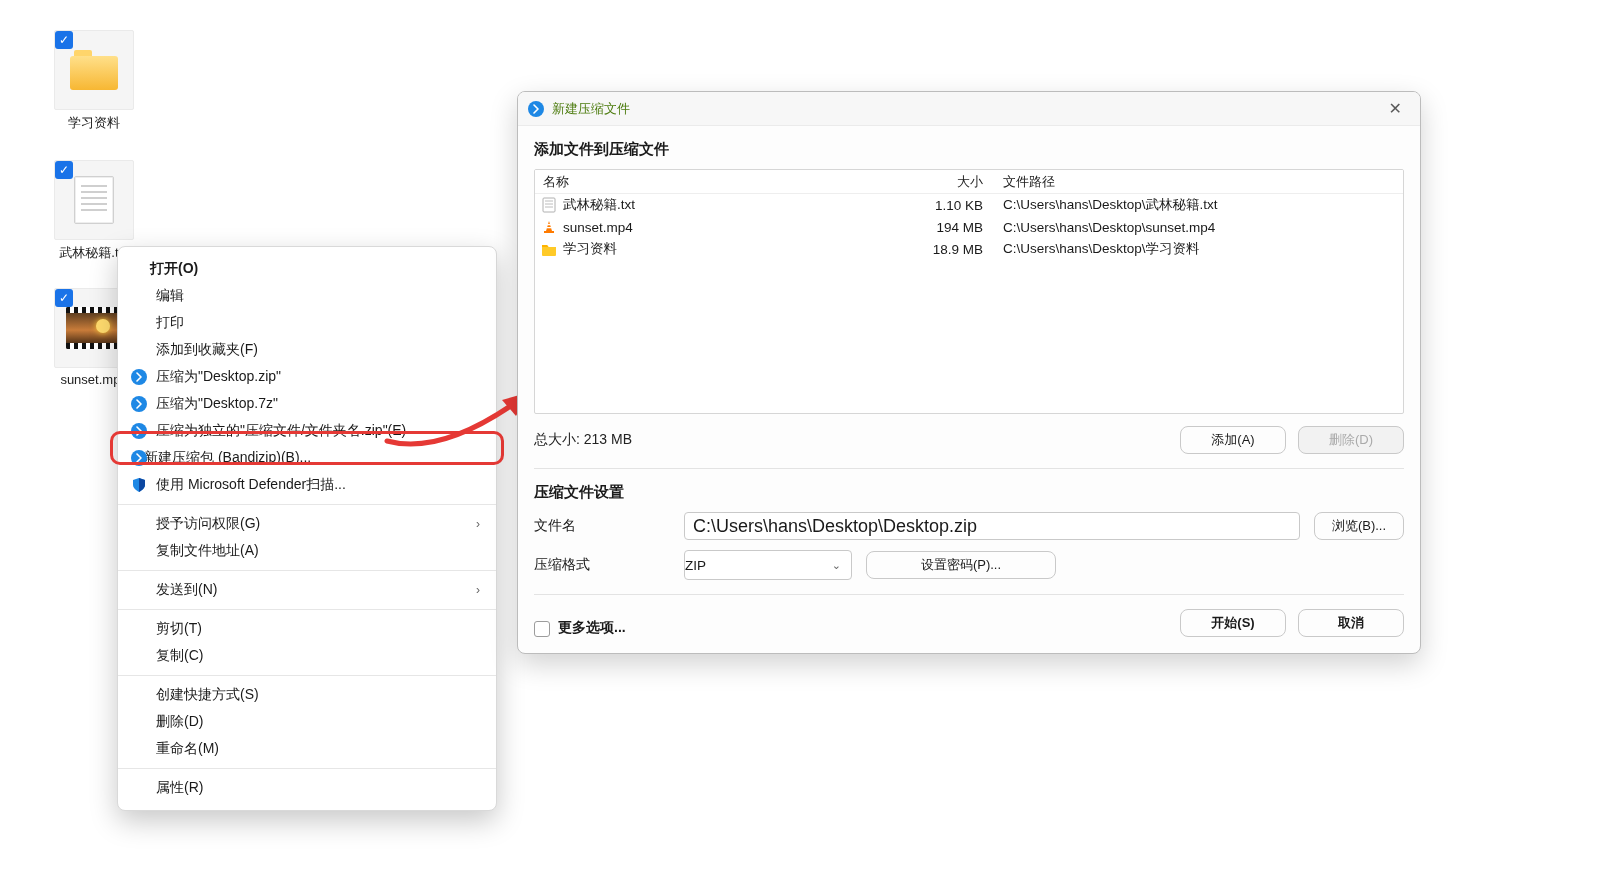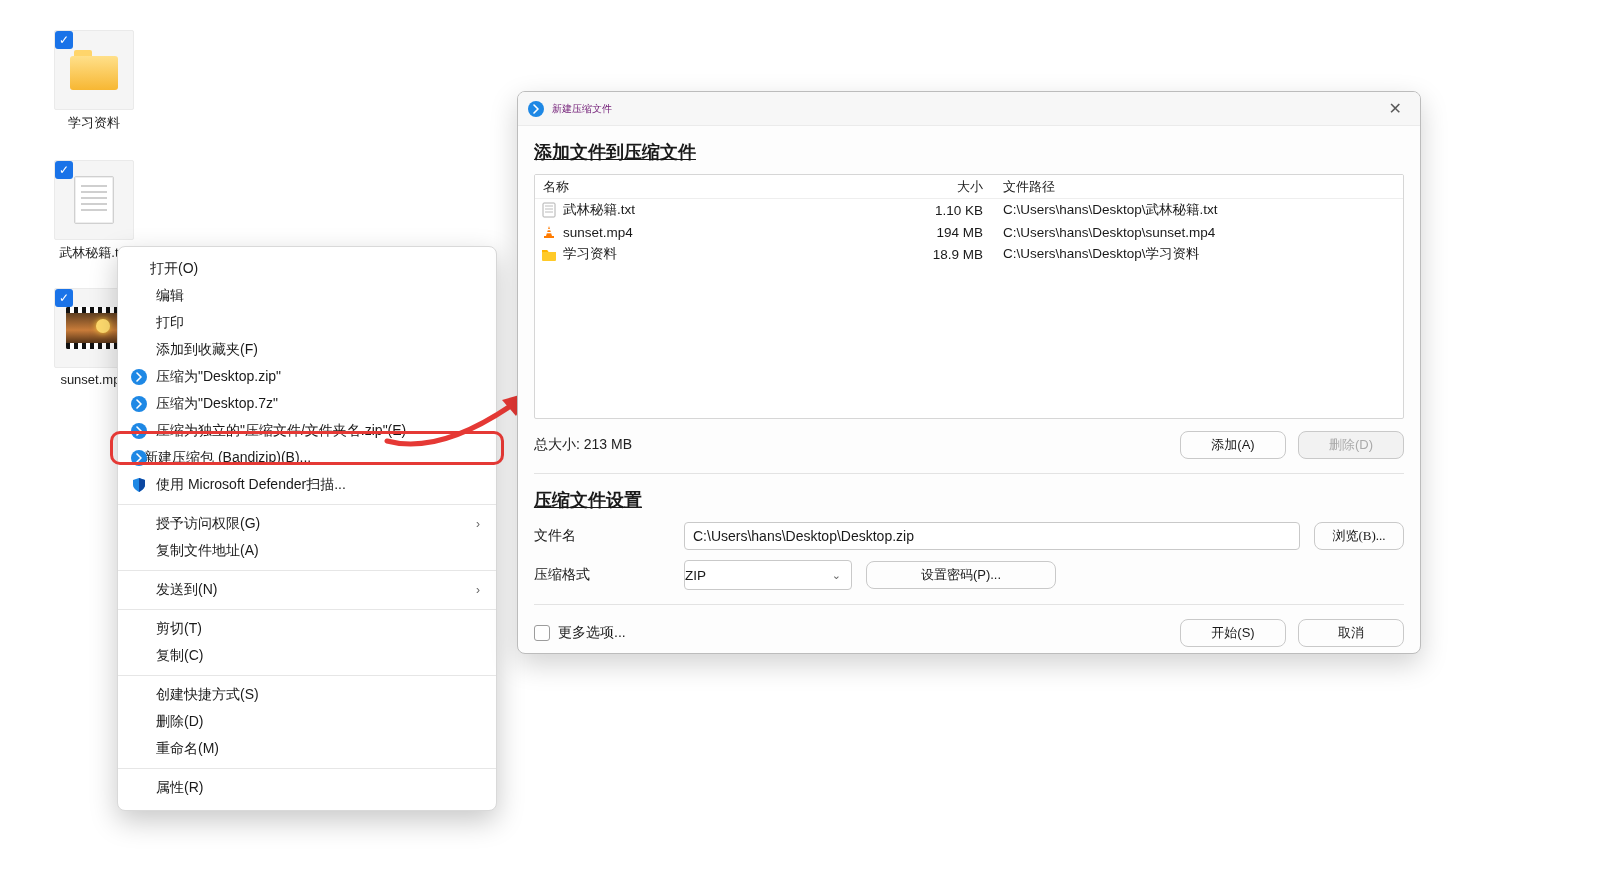--- a/index.html
+++ b/index.html
@@ -24,35 +24,35 @@
   .video-glyph::before { top: 0; }
   .video-glyph::after { bottom: 0; }
   .video-glyph .sun { position: absolute; width: 14px; height: 14px; background: #ffdb6e; border-radius: 50%; top: 12px; left: 30px; box-shadow: 0 0 6px #ffcf3c; }
 
   
   .context-menu { position: absolute; left: 117px; top: 246px; width: 380px; background: #ffffff; border: 1px solid #d9d9d9; border-radius: 8px; box-shadow: 0 10px 28px rgba(0,0,0,0.22); padding: 8px 0; }
   .cm-item { display: flex; align-items: center; height: 26px; padding: 0 16px 0 38px; position: relative; color: #1a1a1a; margin: 1px 0; }
   .cm-item .icon { position: absolute; left: 12px; width: 18px; height: 18px; display: flex; align-items: center; justify-content: center; }
   .cm-item .chev { position: absolute; right: 16px; color: #666; font-size: 12px; }
   .cm-sep { height: 1px; background: #e6e6e6; margin: 6px 0; }
-  .cm-bold { font-weight: 400; padding-left: 32px; }
+  .cm-bold { font-weight: 700; padding-left: 32px; }
   .cm-highlight { border: 3px solid #e53935; border-radius: 10px; position: absolute; pointer-events: none; }
 
   .blue-circle { width: 16px; height: 16px; background: #1e88e5; border-radius: 50%; display: flex; align-items: center; justify-content: center; }
   .blue-circle svg { width: 10px; height: 10px; }
   .shield-blue { width: 16px; height: 16px; }
 
   
   .dialog { position: absolute; left: 517px; top: 91px; width: 904px; height: 563px; background: #fdfdfd; border: 1px solid #bcbcbc; border-radius: 8px; box-shadow: 0 10px 28px rgba(0,0,0,0.18); overflow: hidden; }
   .titlebar { height: 34px; display: flex; align-items: center; padding: 0 10px; border-bottom: 1px solid #ebebeb; background: #f7f7f7; }
   .titlebar .app-icon { width: 16px; height: 16px; margin-right: 8px; }
-  .titlebar .title { color: #701a75; font-size: 10px; }
+  .titlebar .title { color: #4d7c0f; font-size: 13px; }
   .titlebar .close { margin-left: auto; color: #5a5a5a; font-size: 16px; padding: 4px 8px; cursor: default; }
   .dlg-body { padding: 10px 16px 14px 16px; }
-  .section-title { font-weight: 700; font-size: 18px; margin: 4px 0 10px 0; text-decoration: underline; }
+  .section-title { font-weight: 700; font-size: 15px; margin: 4px 0 10px 0; }
 
   .file-table { border: 1px solid #d6d6d6; border-radius: 2px; height: 245px; overflow: hidden; background: #fff; }
   .ft-head { display: flex; height: 24px; align-items: center; font-size: 13px; color: #222; background: #fff; border-bottom: 1px solid #eee; }
   .ft-col-name { flex: 0 0 398px; padding-left: 8px; }
   .ft-col-size { flex: 0 0 58px; text-align: right; padding-right: 8px; font-family: Liberation Mono, monospace; }
   .ft-col-path { flex: 1 1 auto; padding-left: 12px; }
   .ft-row { display: flex; align-items: center; height: 22px; font-size: 13.5px; }
   .ft-row .ic { width: 16px; height: 16px; margin: 0 6px 0 6px; display: inline-flex; align-items: center; justify-content: center; }
   .ft-name { flex: 0 0 376px; display: flex; align-items: center; }
   .ft-size { flex: 0 0 80px; text-align: right; padding-right: 8px; }
@@ -61,27 +61,27 @@
   .totals-row { display: flex; align-items: center; margin-top: 12px; }
   .totals-row .lbl { font-size: 14px; color: #222; }
   .btn { height: 28px; min-width: 106px; border: 1px solid #c9c9c9; background: #fdfdfd; border-radius: 8px; font-size: 13px; display: inline-flex; align-items: center; justify-content: center; padding: 0 12px; }
   .btn.disabled { color: #aaaaaa; background: #f2f2f2; }
   .btn + .btn { margin-left: 12px; }
 
   .hr { height: 1px; background: #e3e3e3; margin: 14px 0; }
 
   .form-row { display: flex; align-items: center; margin: 10px 0; }
   .form-row .flabel { width: 150px; font-size: 14px; }
-  .textbox { height: 28px; border: 1px solid #c9c9c9; border-radius: 4px; background: #fff; padding: 0 8px; font-size: 14px; display: flex; align-items: center; }
+  .textbox { height: 28px; border: 1px solid #c9c9c9; border-radius: 4px; background: #fff; padding: 0 8px; font-size: 18px; display: flex; align-items: center; }
   .select { height: 30px; border: 1px solid #c9c9c9; border-radius: 4px; background: #fff; padding: 0 0; font-size: 13.5px; display: flex; align-items: center; position: relative; }
   .select .caret { position: absolute; right: 10px; font-size: 11px; color: #666; }
 
   .checkbox { width: 16px; height: 16px; border: 1px solid #9c9c9c; border-radius: 3px; background: #fff; display: inline-block; margin-right: 8px; }
 
-  .footer-row { display: flex; align-items: center; margin-top: 14px; }
+  .footer-row { display: flex; align-items: flex-end; margin-top: 14px; font-weight: bold; }
 
   
   .arrow-svg { position: absolute; left: 382px; top: 386px; width: 160px; height: 70px; pointer-events: none; }
 
 </style>
 </head>
 <body>
 
 <div class="canvas">
 
@@ -299,21 +299,21 @@
       <div class="hr"></div>
 
       <div class="section-title">压缩文件设置</div>
 
       <div class="form-row">
         <div class="flabel">文件名</div>
         <div class="textbox" style="flex:1;">
             <span>C:\Users\hans\Desktop\Desktop.zip</span>
           </div>
         <span style="width:14px;"></span>
-        <span class="btn" style="min-width:90px;font-family:Liberation Serif, serif;">浏览(B)...</span>
+        <span class="btn" style="min-width:90px;">浏览(B)...</span>
       </div>
 
       <div class="form-row">
         <div class="flabel">压缩格式</div>
         <div class="select" style="width:168px;">
           <span>ZIP</span>
           <span class="caret">⌄</span>
         </div>
         <span style="width:14px;"></span>
         <span class="btn" style="min-width:190px;">设置密码(P)...</span>

